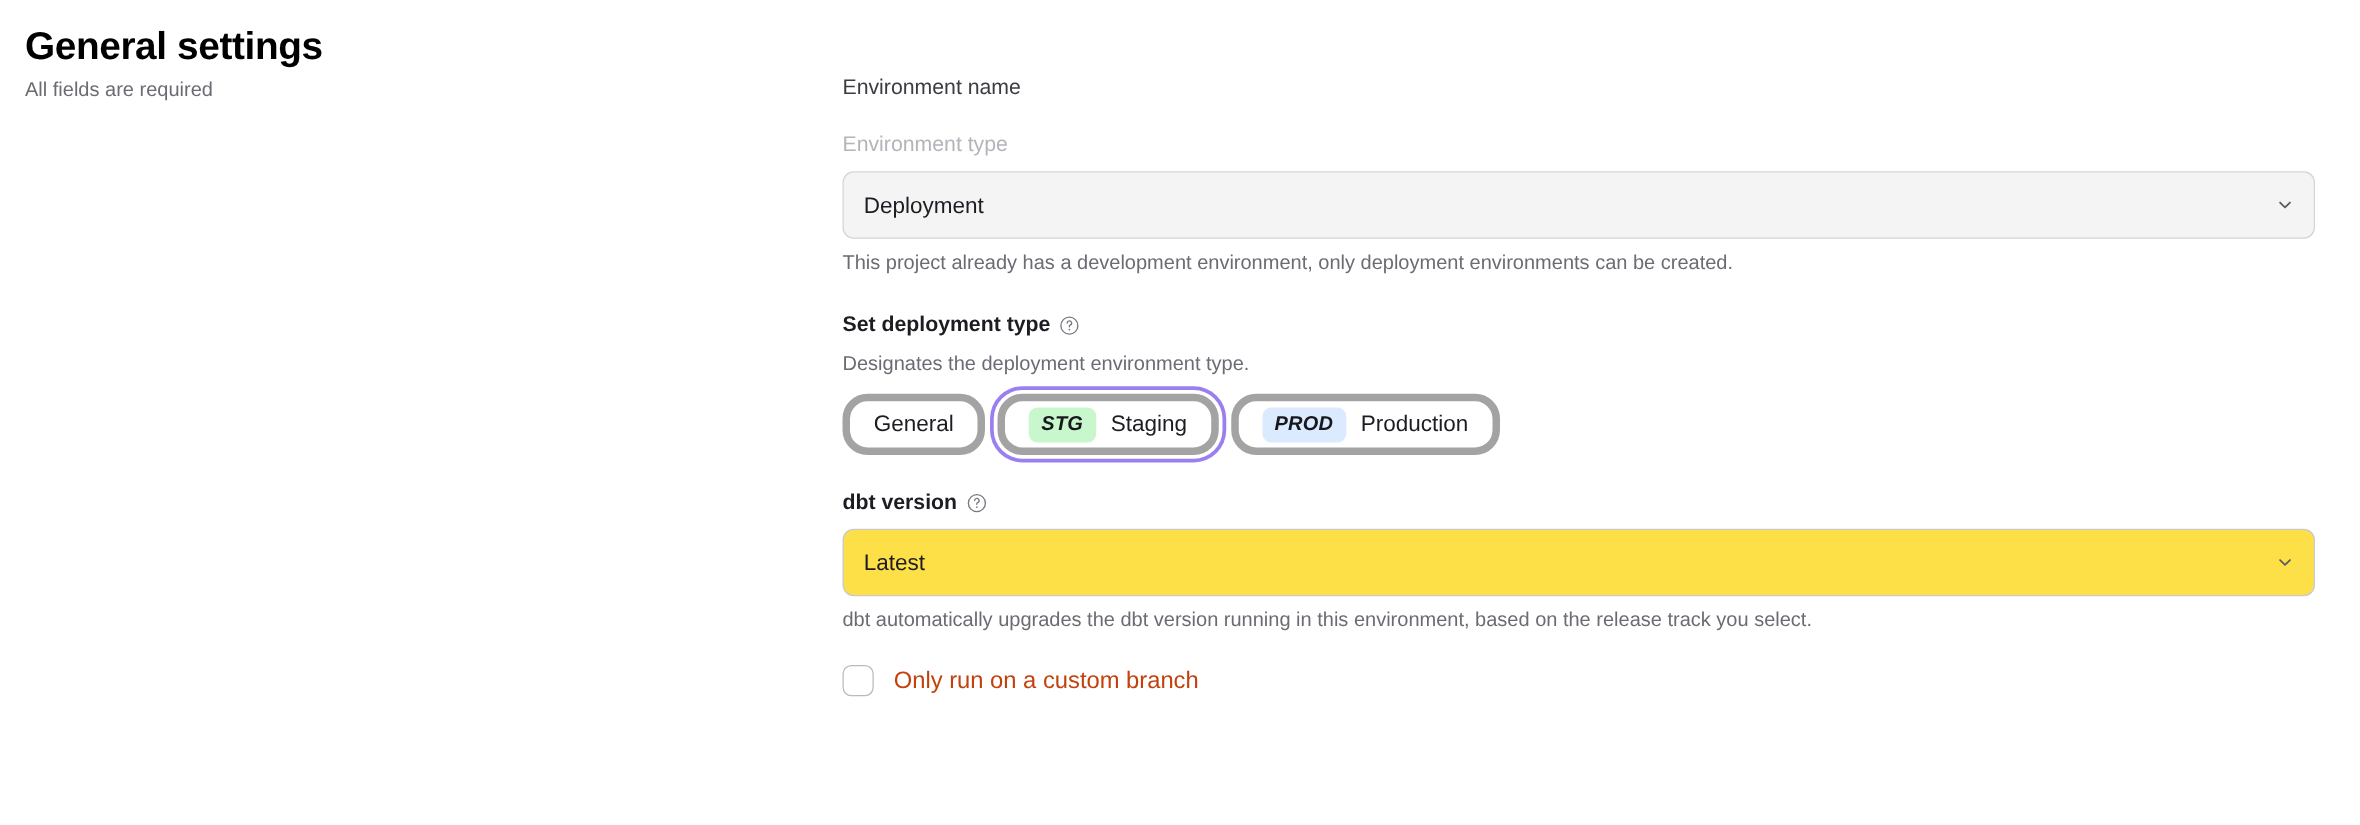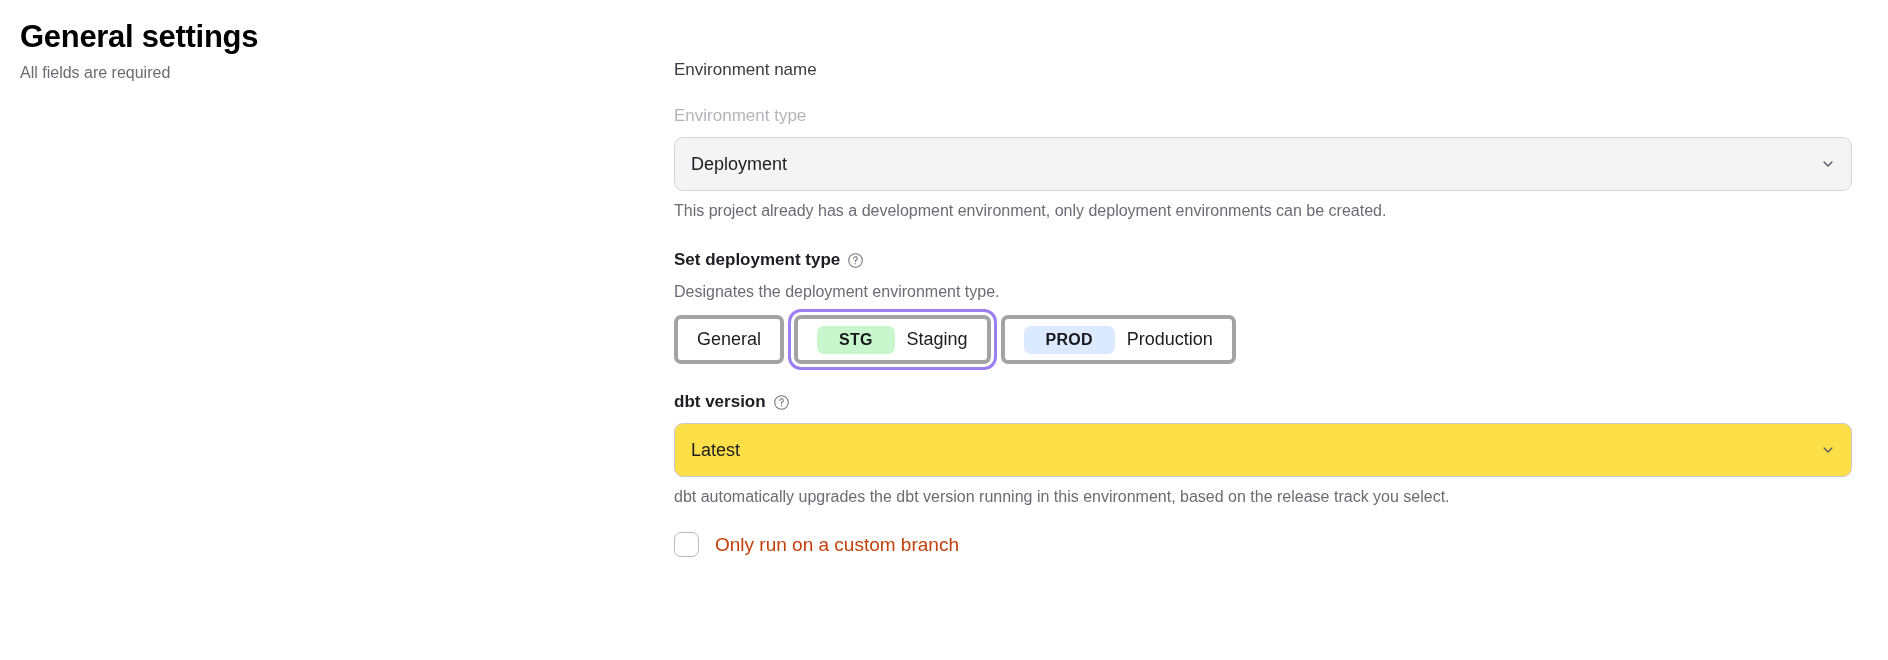--- a/index.html
+++ b/index.html
@@ -142,47 +142,48 @@
   
   .btn-row {
     display: flex;
     align-items: center;
     gap: 10px;
     margin-top: 12px;
   }
   .type-btn {
     position: relative;
     height: 49px;
-    border: 4px solid #a3a3a3;
-    border-radius: 7px;
+    border: 6px solid #a3a3a3;
+    border-radius: 20px;
     background: #ffffff;
     display: inline-flex;
     align-items: center;
     gap: 12px;
     padding: 0 19px;
     font-family: "Liberation Sans", sans-serif;
     font-size: 18px;
     color: #1c1c22;
     cursor: pointer;
     white-space: nowrap;
   }
   .type-btn.focused {
     box-shadow: 0 0 0 3px #ffffff, 0 0 0 6px #9b7ff0;
   }
   .badge {
     display: inline-flex;
     align-items: center;
     justify-content: center;
     height: 28px;
-    padding: 0 22px;
+    padding: 0 10px;
     border-radius: 7px;
     font-size: 16px;
     font-weight: 700;
     letter-spacing: 0.2px;
     color: #17181c;
+    font-style: italic;
   }
   .badge-stg { background: #c9f7cd; }
   .badge-prod { background: #dbeafe; }
   .btn-text { font-size: 18px; }
 
   
   .check-row {
     display: flex;
     align-items: center;
     gap: 16px;

